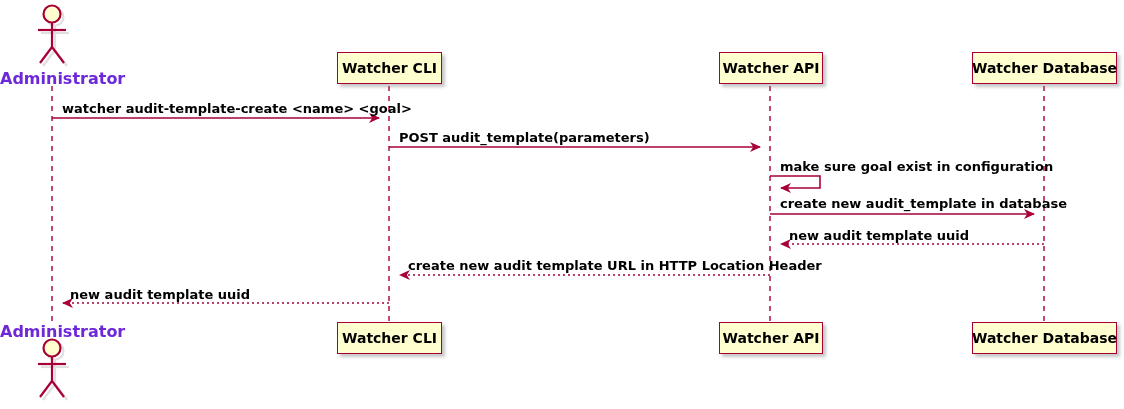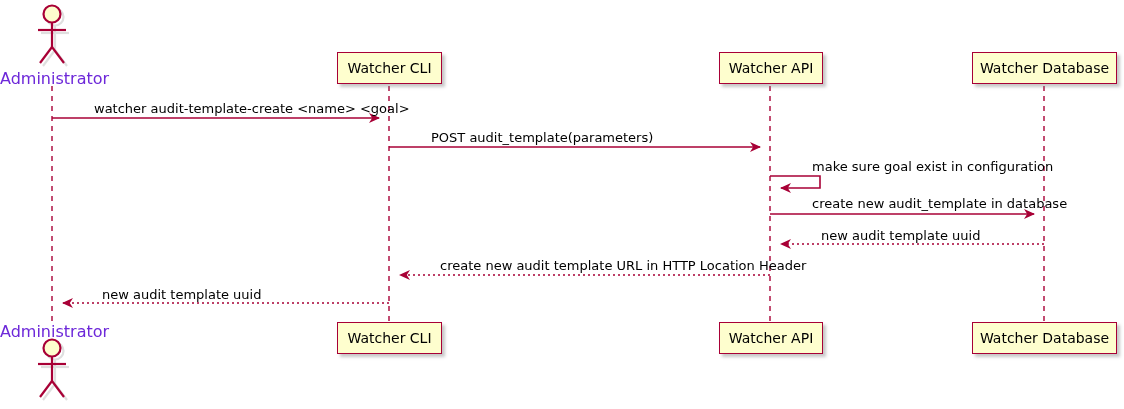--- a/index.html
+++ b/index.html
@@ -10,34 +10,34 @@
   }
   body {
     font-family: "DejaVu Sans", sans-serif;
   }
   #diagram {
     position: relative;
     width: 1124px;
     height: 409px;
     background: #FFFFFF;
     overflow: hidden;
+    font-weight: bold;
   }
   #diagram svg {
     position: absolute;
     left: 0;
     top: 0;
   }
   .msg-label {
     position: absolute;
     font-family: "DejaVu Sans", sans-serif;
     font-size: 13px;
     color: #000000;
     white-space: nowrap;
     line-height: 15px;
-    margin-left: 32px;
   }
   .pbox {
     position: absolute;
     box-sizing: border-box;
     background: #FEFECE;
     border: 1.5px solid #A80036;
     box-shadow: 3px 3px 3px rgba(130,130,130,0.45);
     font-family: "DejaVu Sans", sans-serif;
     font-size: 14px;
     color: #000000;

